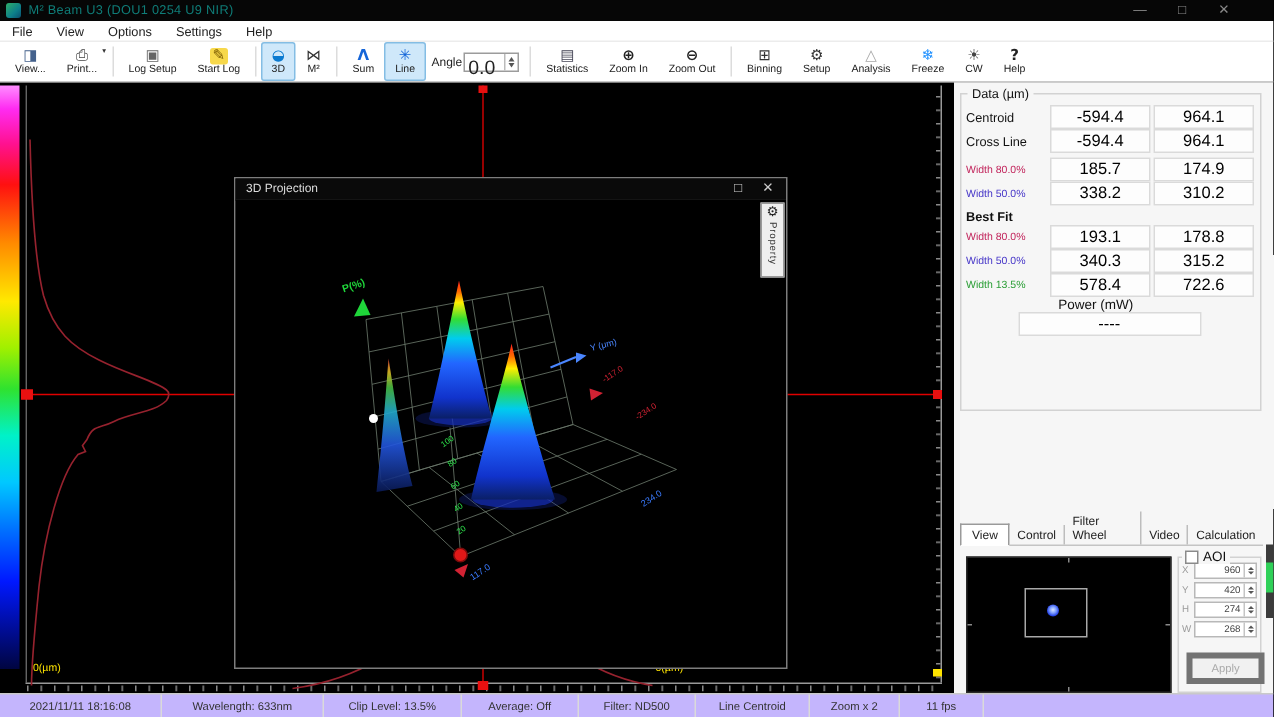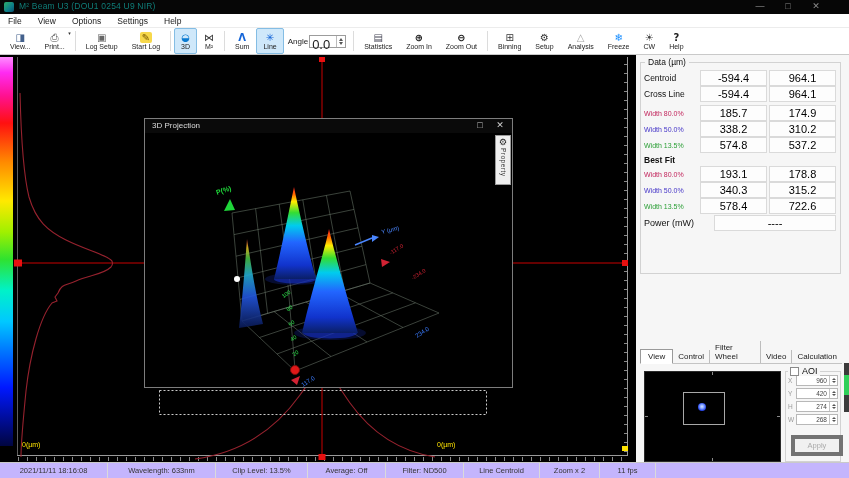--- a/index.html
+++ b/index.html
@@ -37,21 +37,21 @@
   .spin-val{font-size:13px;color:#222;width:22px;text-align:left;padding:1px 2px 0 2px;}
   .spin-btns{display:flex;flex-direction:column;justify-content:center;border-left:1px solid #bbb;width:8px;align-items:center;gap:1px;}
   .tri-up{width:0;height:0;border-left:2.5px solid transparent;border-right:2.5px solid transparent;border-bottom:3px solid #555;}
   .tri-down{width:0;height:0;border-left:2.5px solid transparent;border-right:2.5px solid transparent;border-top:3px solid #555;}
 
   
   #main-svg{left:0;top:55px;}
   svg text{font-family:"Liberation Sans",sans-serif;}
 
   
-  .proj{left:144px;top:118px;width:369px;height:270px;background:#000;border:1px solid #7d7d7d;box-sizing:border-box;}
+  .proj{left:156px;top:118px;width:369px;height:328px;background:#000;border:1px solid #7d7d7d;box-sizing:border-box;}
   .proj-titlebar{position:absolute;left:0;top:0;width:100%;height:14px;background:#0a0a0a;border-bottom:1px solid #2c2c2c;}
   .proj-title{position:absolute;left:7px;top:2px;font-size:8px;color:#dcdcdc;}
   .proj-btn{position:absolute;top:1px;font-size:9px;color:#cfcfcf;width:16px;text-align:center;}
   .proj-max{right:24px;} .proj-close{right:4px;}
   .prop-tab{position:absolute;right:1px;top:16px;width:16px;height:50px;background:#efefef;border:1px solid #9a9a9a;box-sizing:border-box;display:flex;flex-direction:column;align-items:center;padding-top:1px;}
   .prop-gear{font-family:"DejaVu Sans",sans-serif;font-size:9px;color:#222;line-height:10px;}
   .prop-text{writing-mode:vertical-rl;font-size:6.5px;color:#333;letter-spacing:.5px;margin-top:1px;}
 
   
   .right-panel{left:636px;top:55px;width:213px;height:407px;background:#f6f6f6;}
@@ -372,44 +372,39 @@
       <div class="drow" style="margin-top:3px;">
         <span class="dlabel small c-red">Width 80.0%</span>
         <span class="dcell">185.7</span>
         <span class="dcell">174.9</span>
       </div>
       <div class="drow">
         <span class="dlabel small c-blue">Width 50.0%</span>
         <span class="dcell">338.2</span>
         <span class="dcell">310.2</span>
       </div>
-      <div class="drow">
-        <span class="dlabel small c-green">Width 13.5%</span>
-        <span class="dcell">574.8</span>
-        <span class="dcell">537.2</span>
-      </div>
       <div class="drow" style="height:13px;">
         <span class="sect-label">Best Fit</span>
       </div>
       <div class="drow">
         <span class="dlabel small c-red">Width 80.0%</span>
         <span class="dcell">193.1</span>
         <span class="dcell">178.8</span>
       </div>
       <div class="drow">
         <span class="dlabel small c-blue">Width 50.0%</span>
         <span class="dcell">340.3</span>
         <span class="dcell">315.2</span>
       </div>
       <div class="drow">
         <span class="dlabel small c-green">Width 13.5%</span>
         <span class="dcell">578.4</span>
         <span class="dcell">722.6</span>
       </div>
-      <div class="drow" style="height:18px;">
+      <div class="drow" style="height:18px;flex-direction:column;">
         <span class="dlabel" style="width:70px;font-size:9px;">Power (mW)</span>
         <span class="dcell wide">----</span>
       </div>
     </div>
   </div>
 
   <div class="tabstrip">
     <span class="tab active">View</span>
     <span class="tab">Control</span>
     <span class="tab">Filter Wheel</span>

